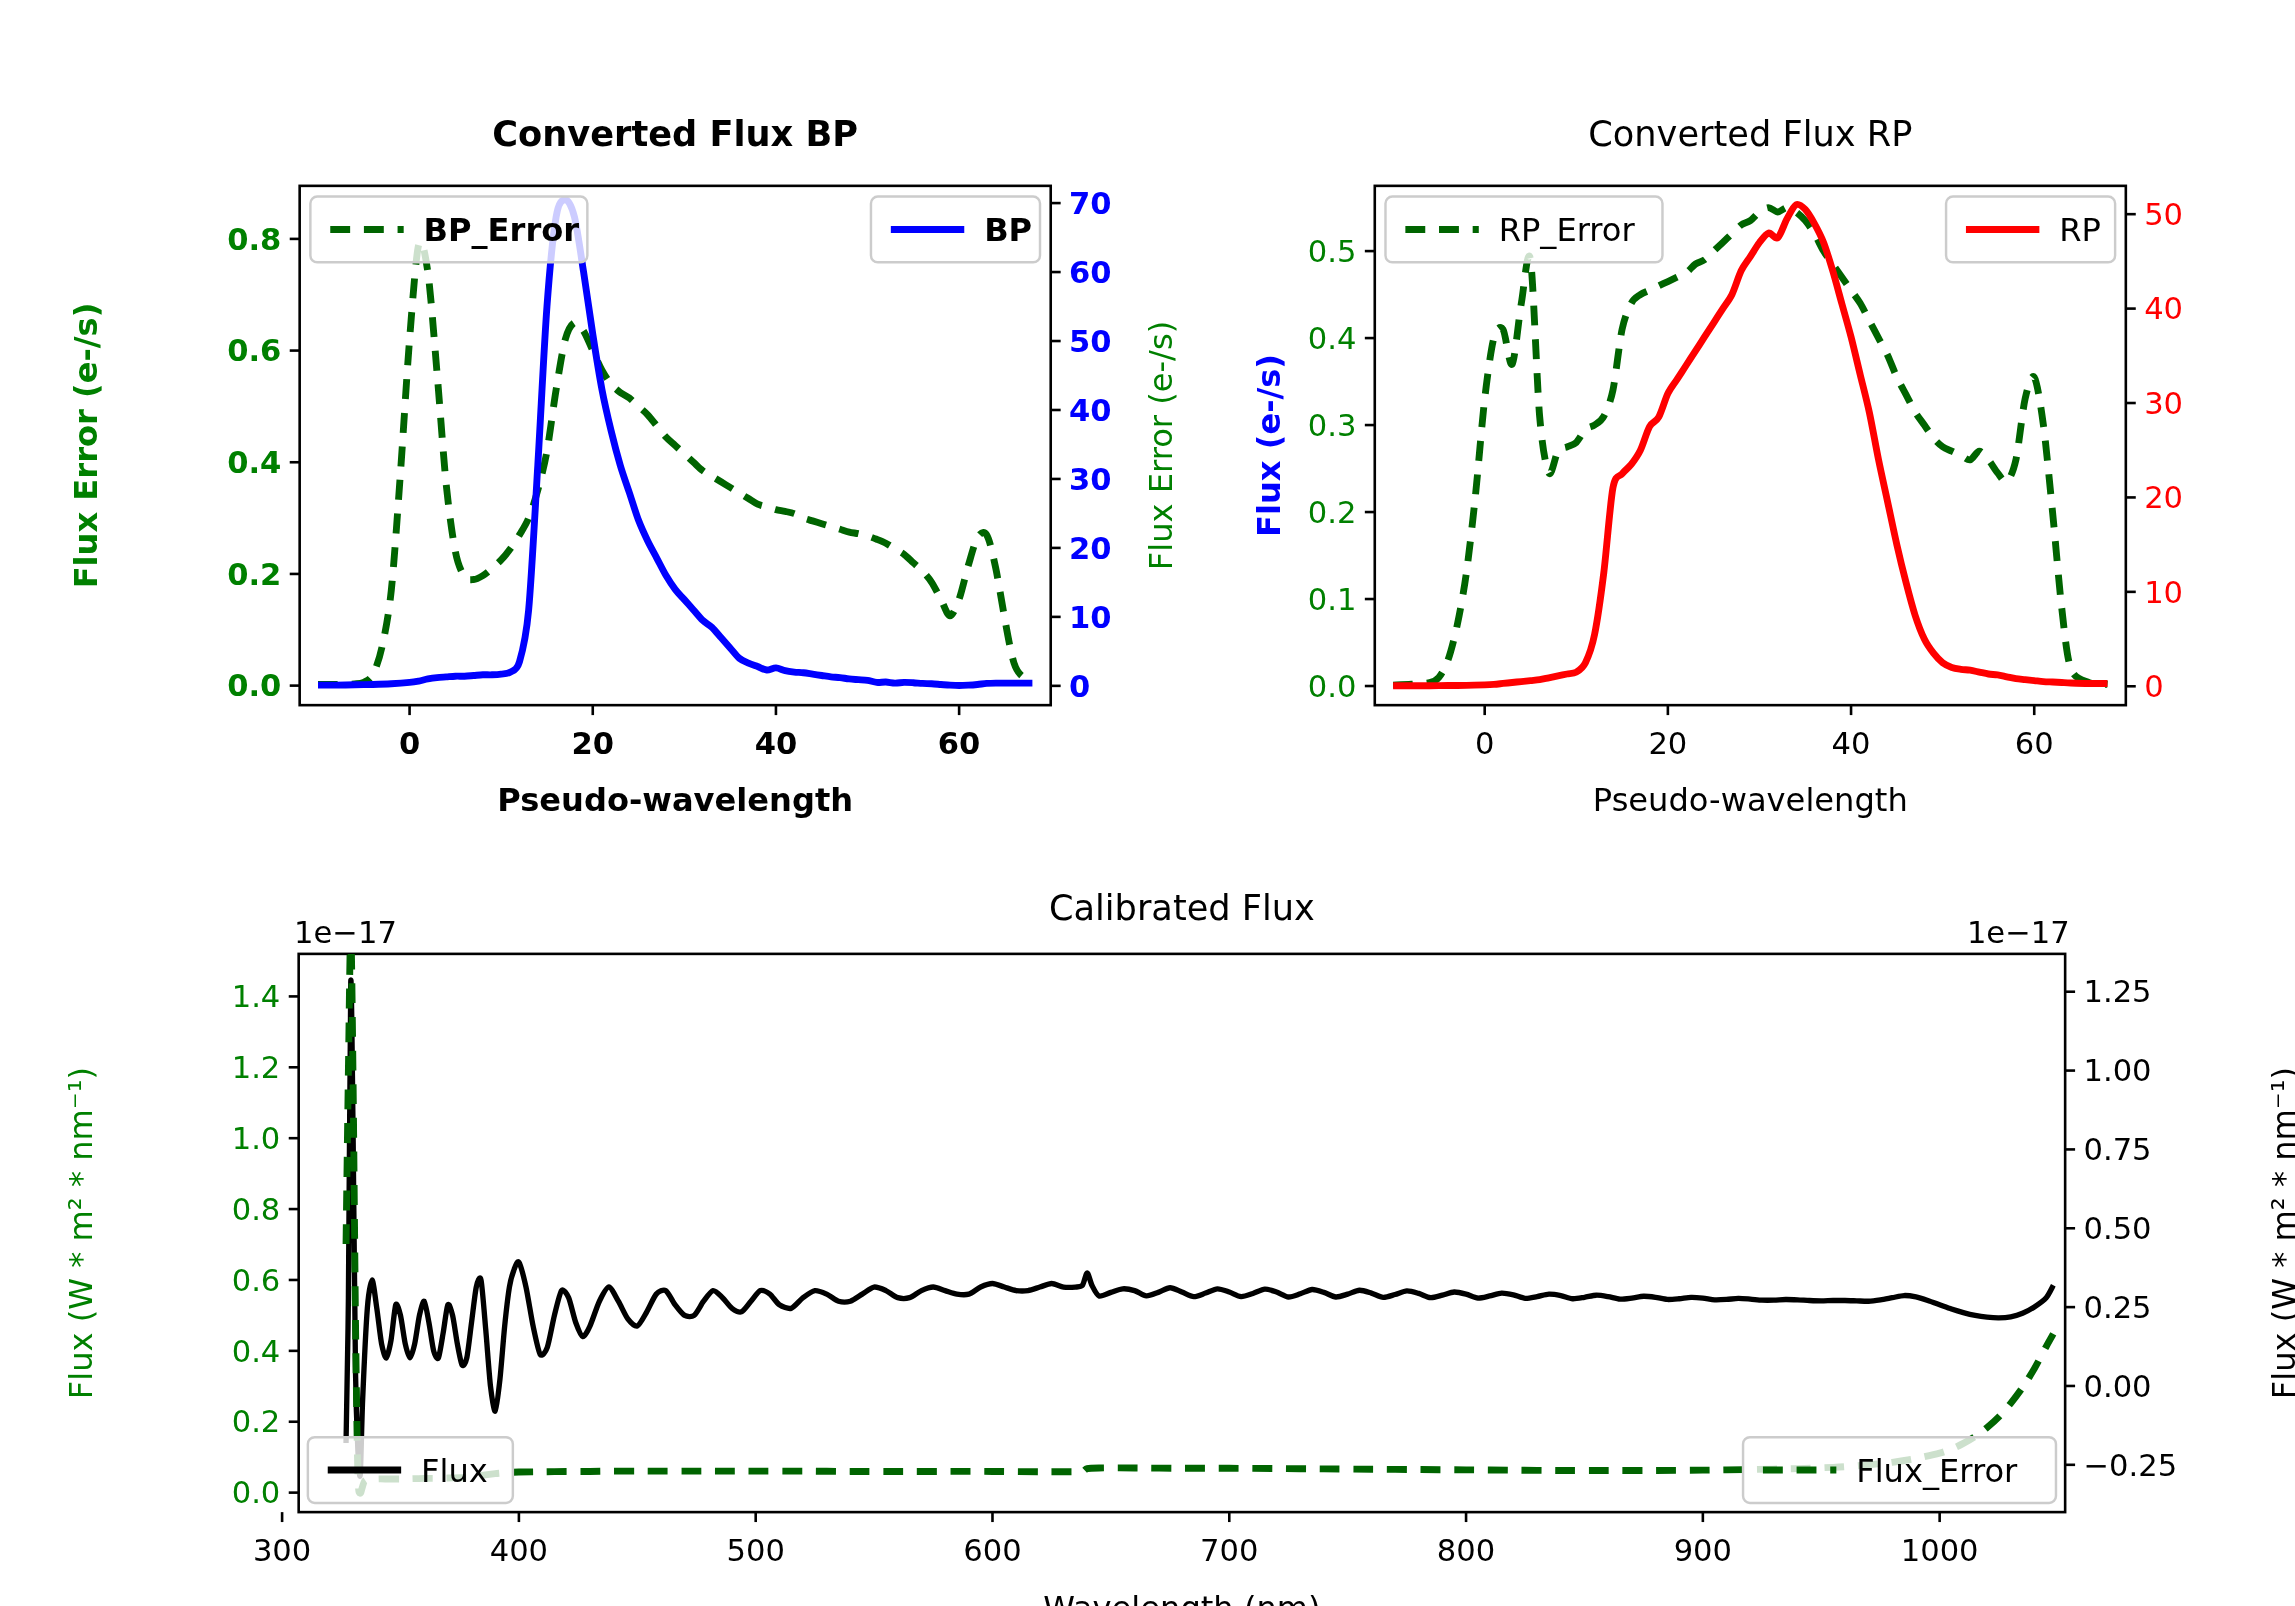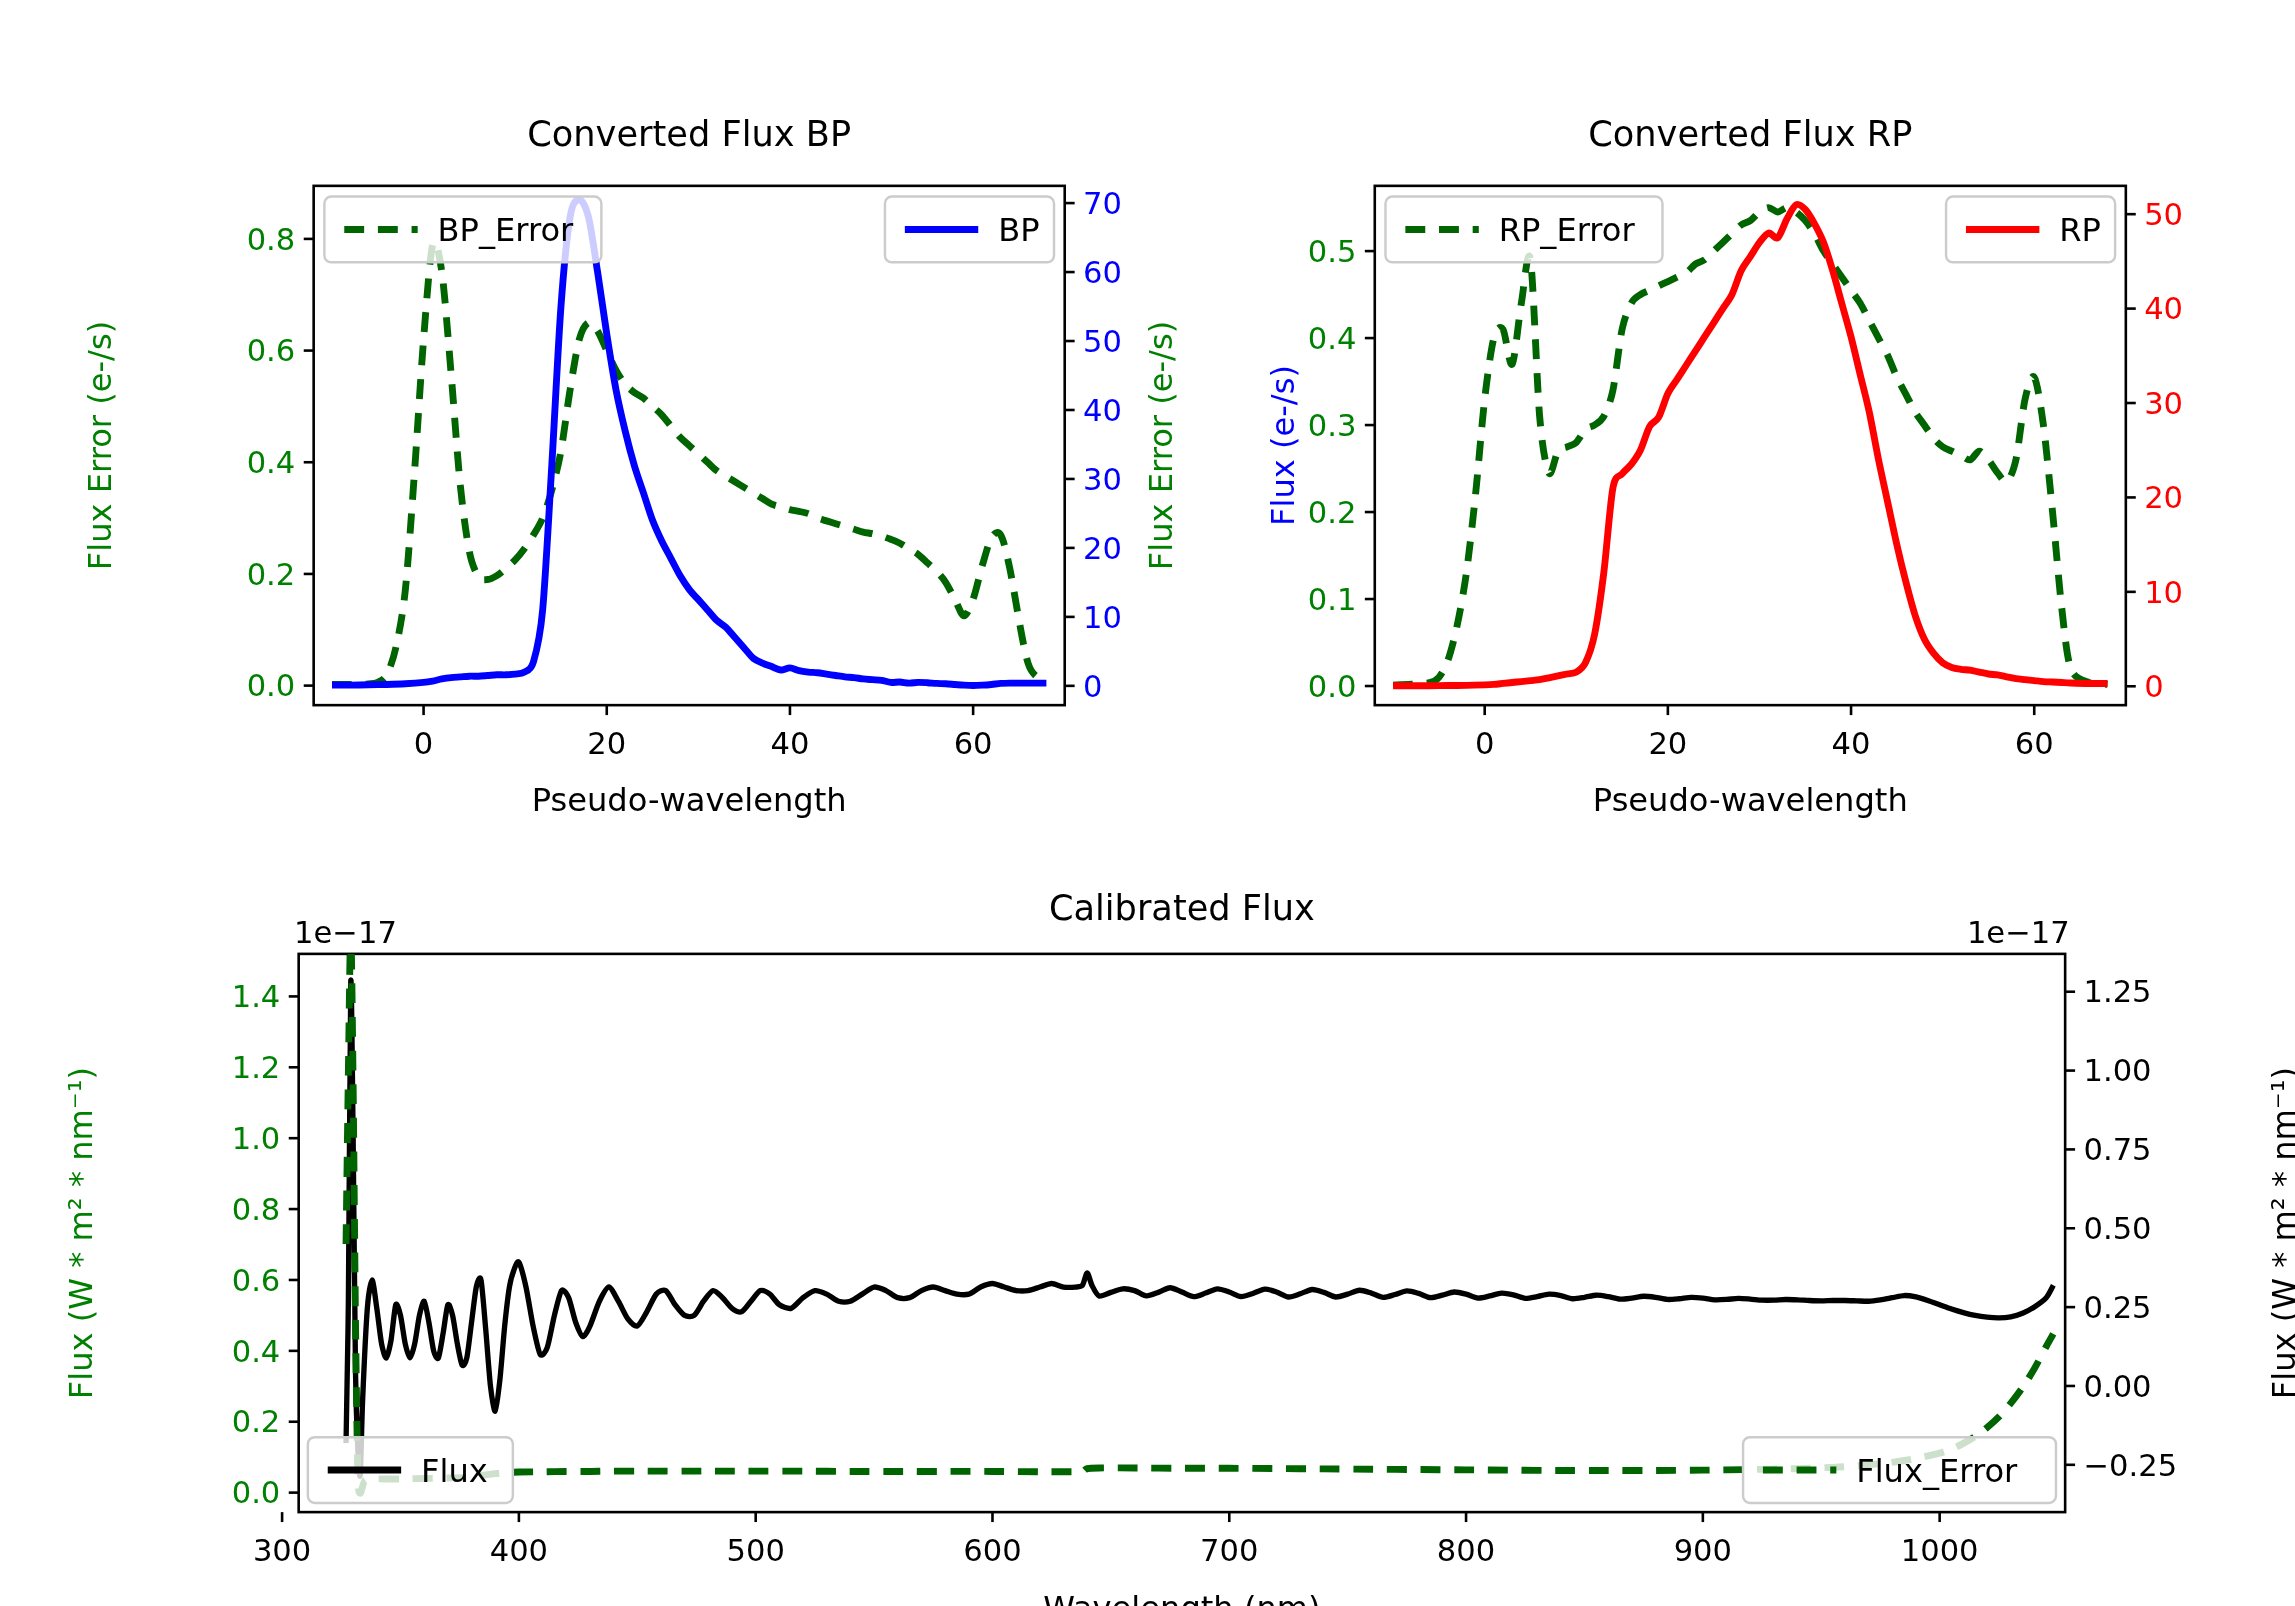--- a/index.html
+++ b/index.html
@@ -26,21 +26,21 @@
   .ln-green{fill:none;stroke:#006400;stroke-width:9;stroke-dasharray:26 18;stroke-linecap:butt;}
   .ln-blue{fill:none;stroke:#0000ff;stroke-width:9;}
   .ln-red{fill:none;stroke:#ff0000;stroke-width:9;}
   .ln-black{fill:none;stroke:#000000;stroke-width:7;}
 </style>
 </head>
 <body>
 
 <div id="figure">
 
-  <div class="panel" id="panel-bp" style="left:15px;top:0px;width:1148px;height:826px;">
+  <div class="panel" id="panel-bp" style="left:1px;top:0px;width:1148px;height:826px;font-weight:bold;">
     <svg width="1148" height="826" viewBox="0 0 1500 1080">
         <text x="881" y="191" class="ttl">Converted Flux BP</text>
         <rect x="390" y="243" width="982" height="679" class="spine"></rect>
         <g>
           <line x1="533.7073170731708" y1="922" x2="533.7073170731708" y2="935" class="tkm"></line>
           <text x="533.7073170731708" y="986" class="tick tickX black">0</text>
           <line x1="773.219512195122" y1="922" x2="773.219512195122" y2="935" class="tkm"></line>
           <text x="773.219512195122" y="986" class="tick tickX black">20</text>
           <line x1="1012.7317073170732" y1="922" x2="1012.7317073170732" y2="935" class="tkm"></line>
           <text x="1012.7317073170732" y="986" class="tick tickX black">40</text>

